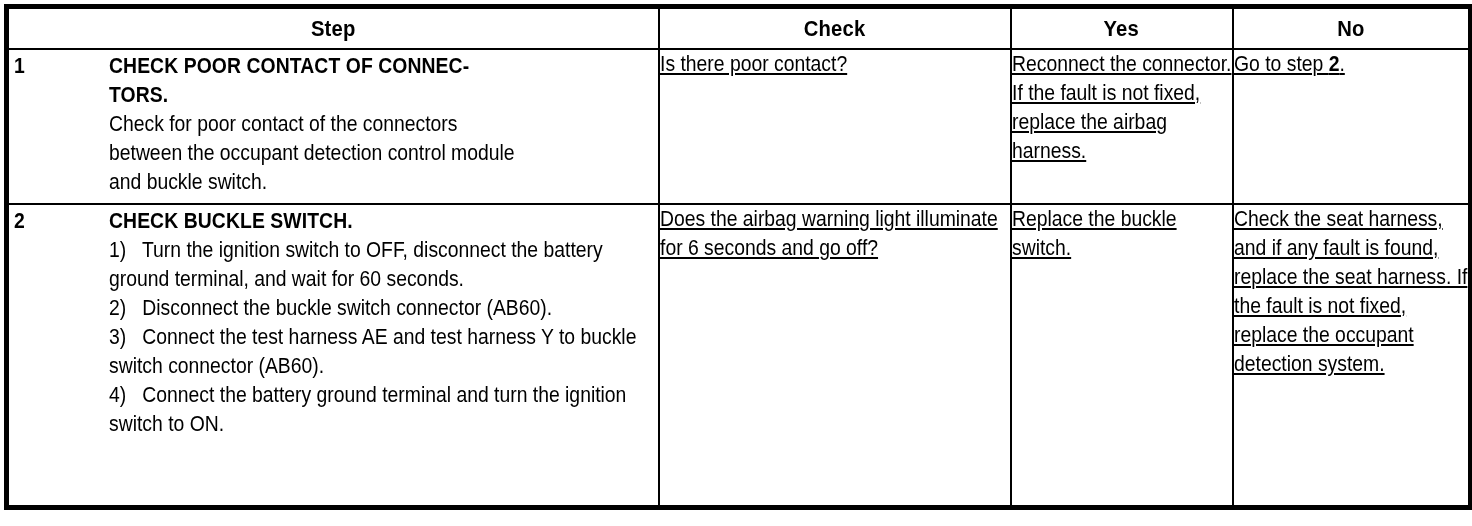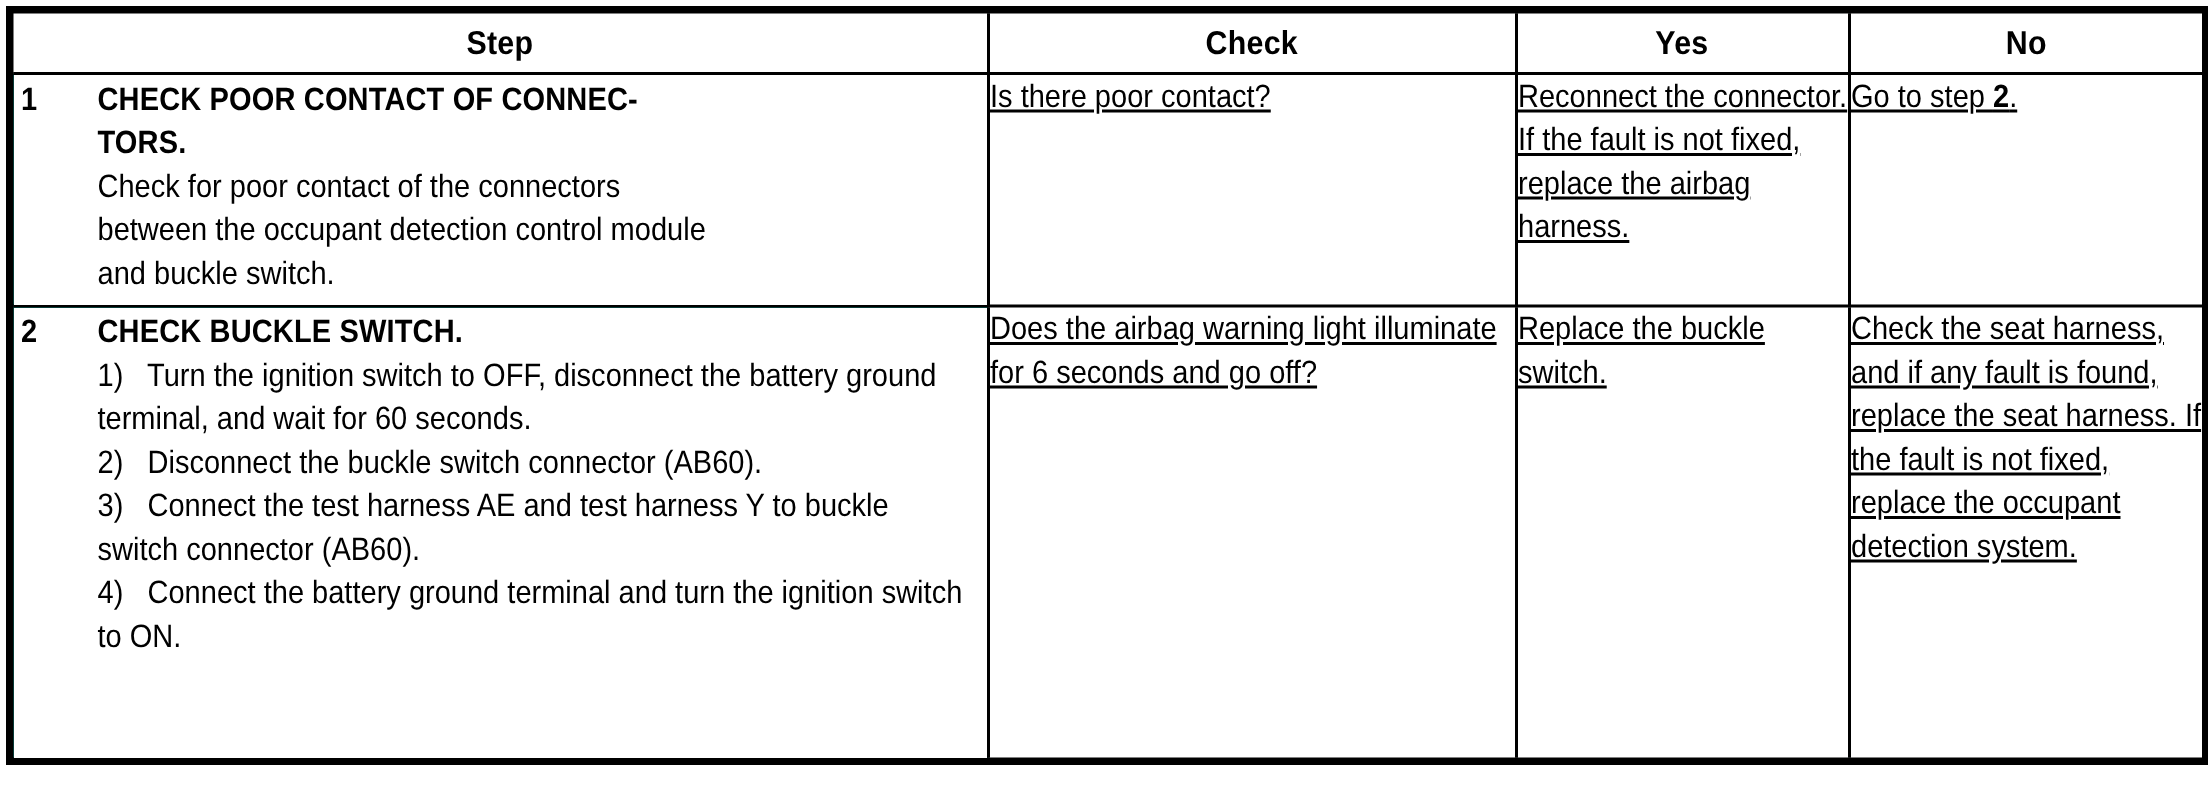--- a/index.html
+++ b/index.html
@@ -21,21 +21,21 @@
     height: 526px;
     box-sizing: border-box;
     padding: 4px 4px 4px 4px;
   }
 
   table.diag {
     border-collapse: collapse;
     table-layout: fixed;
     width: 1464px;
     border: 5px solid #000;
-    background: #0f766e;
+    background: #fca5a5;
   }
 
   table.diag td, table.diag th {
     border: 2px solid #000;
     vertical-align: top;
     padding: 0;
     background: #fff;
   }
 
   
@@ -74,21 +74,21 @@
     position: absolute;
     left: 5px;
     top: 2px;
     font-size: 21.5px;
     line-height: 29px;
     font-weight: bold;
     transform: scaleX(0.9);
     transform-origin: left top;
   }
   .step-body {
-    margin-left: 56px;
+    margin-left: 100px;
     padding-top: 2px;
     padding-right: 6px;
     padding-bottom: 6px;
   }
   .step-title {
     font-weight: bold;
     letter-spacing: 0.1px;
   }
   .step-line { white-space: pre-wrap; }
 

